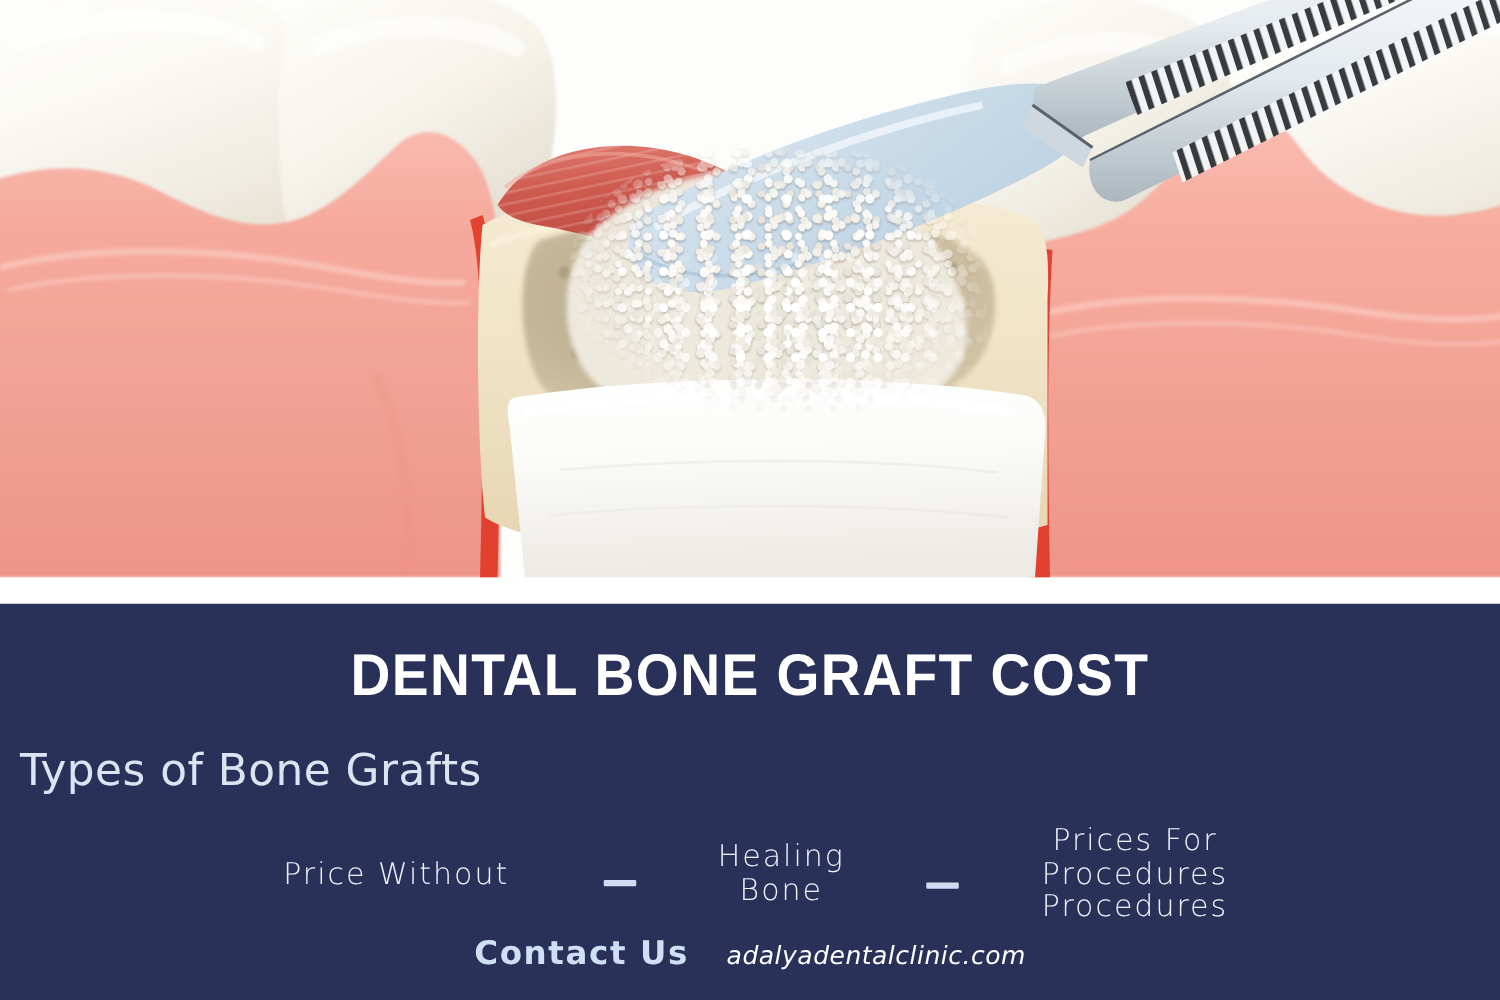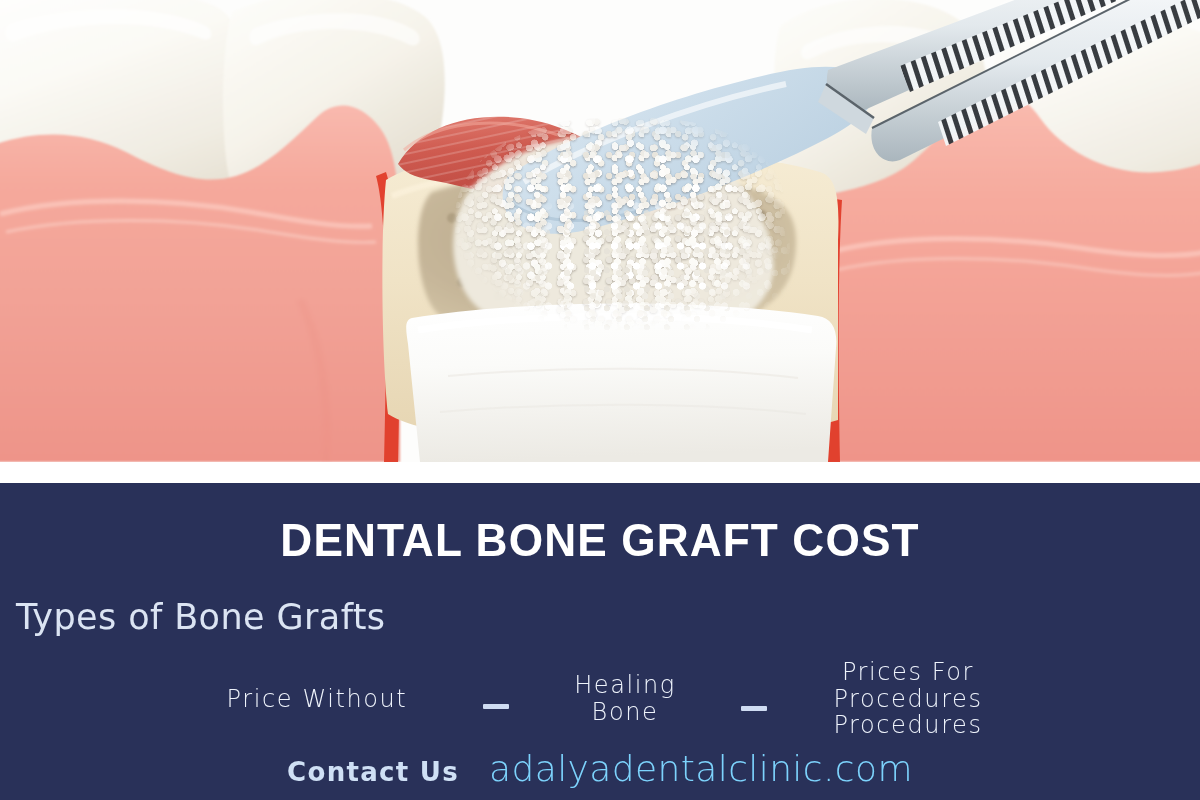--- a/index.html
+++ b/index.html
@@ -161,26 +161,27 @@
   }
   .contact-label {
     color: #cfe0f5;
     font-family: "DejaVu Sans", sans-serif;
     font-size: 26px;
     font-weight: 700;
     letter-spacing: 1.3px;
     white-space: nowrap;
   }
   .contact-url {
-    color: #7dd3fc;
+    color: #ffffff;
     font-family: "DejaVu Sans", sans-serif;
-    font-size: 36px;
+    font-size: 20px;
     font-weight: 300;
     letter-spacing: 0.4px;
     white-space: nowrap;
+    font-style: italic;
   }
 </style>
 </head>
 <body>
 
 <div id="poster">
 
   <div class="illustration">
 
     <svg class="illu-svg" width="1200" height="462" viewBox="0 0 1200 462">

